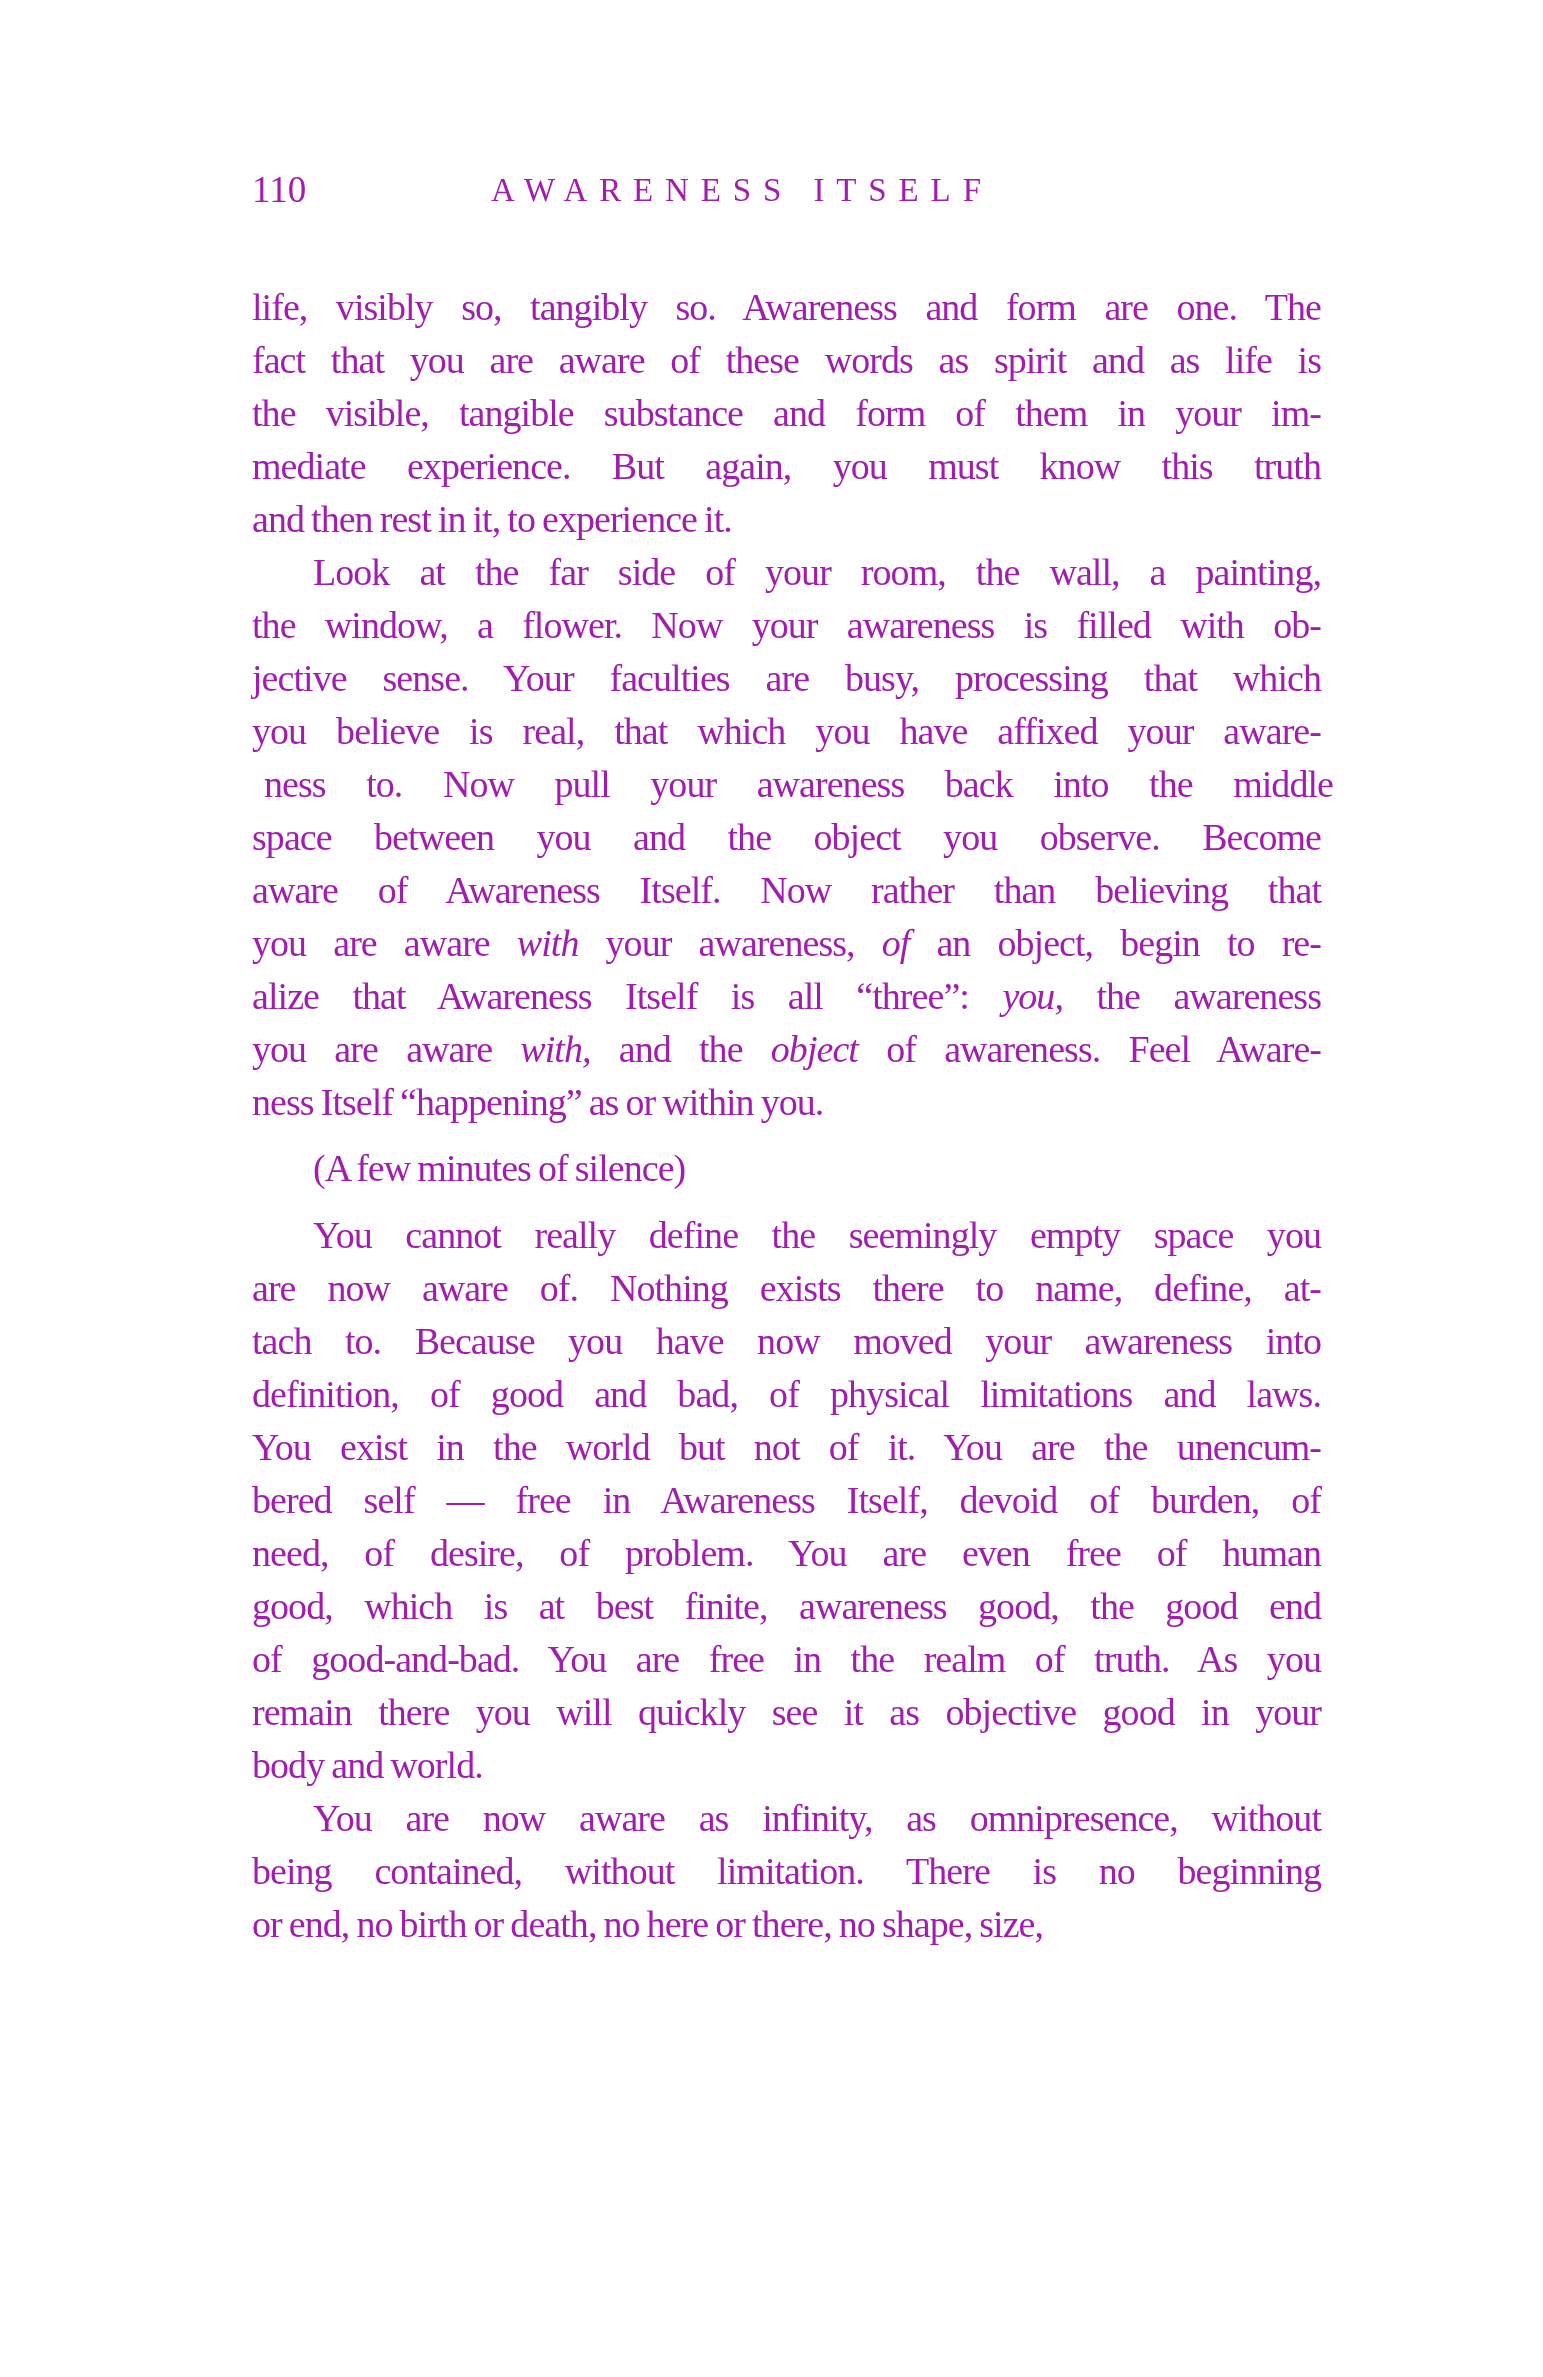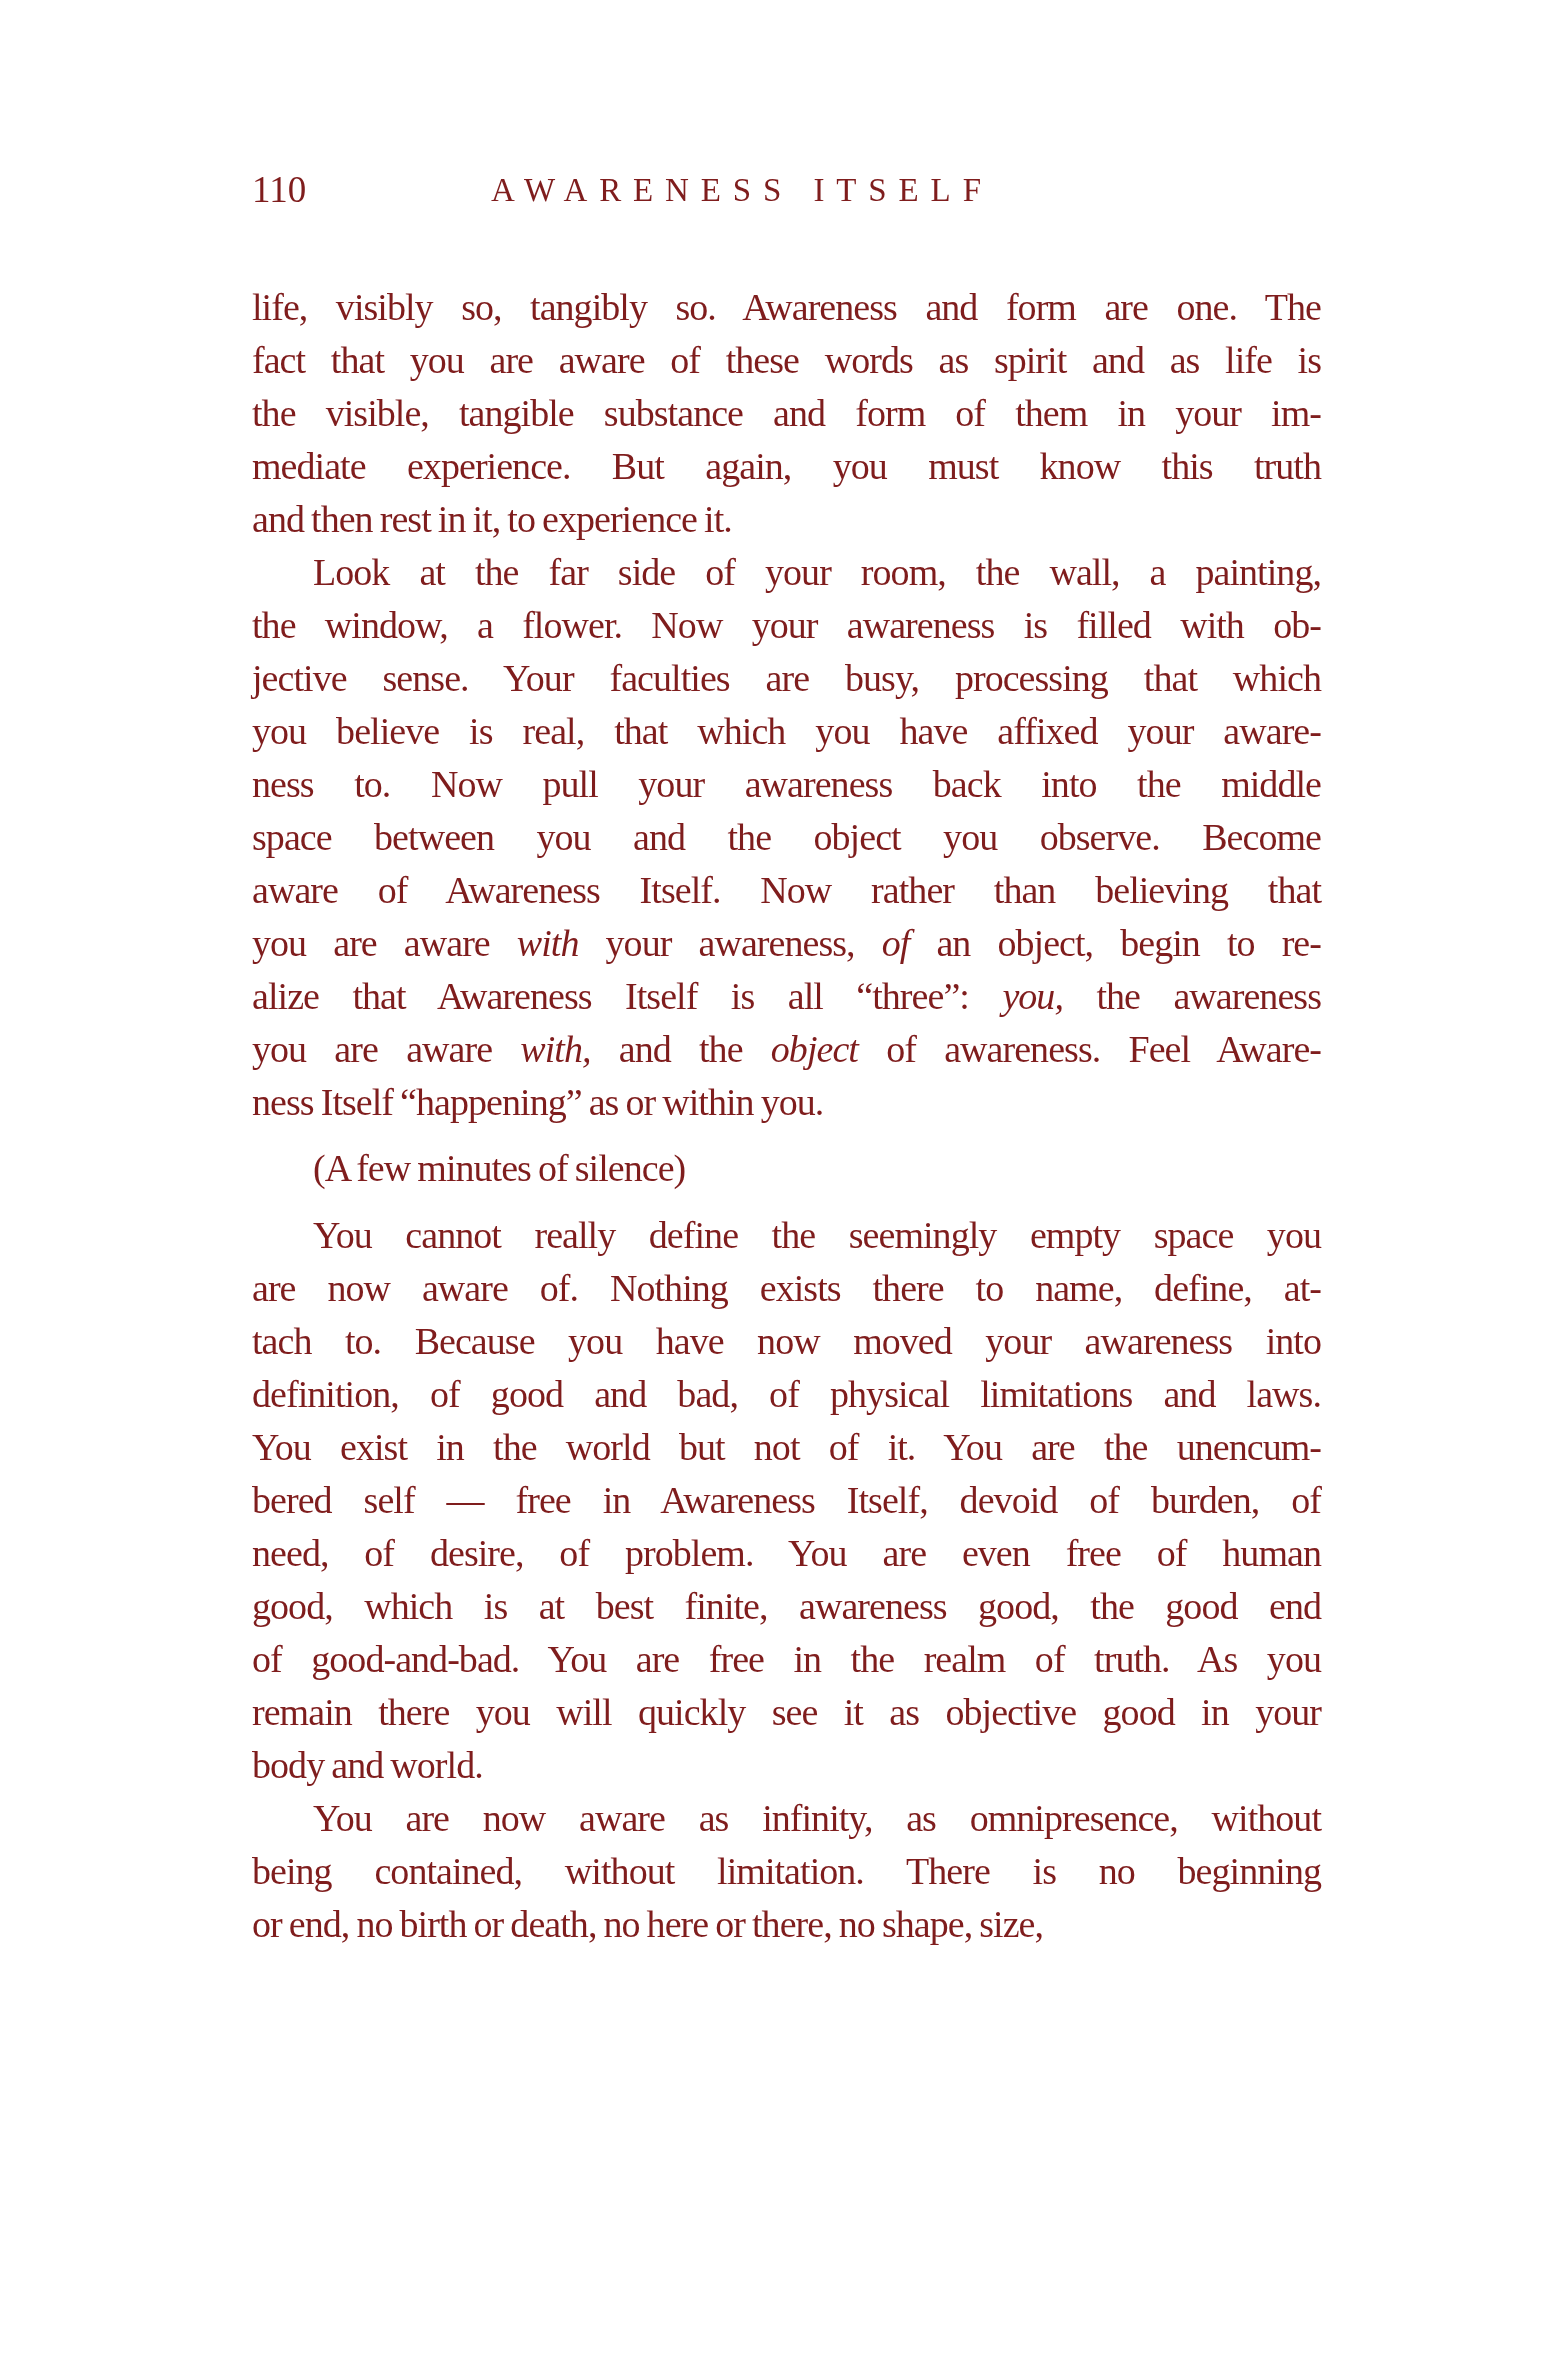--- a/index.html
+++ b/index.html
@@ -1,19 +1,19 @@
 <!DOCTYPE html>
 <html><head>
 <meta charset="utf-8">
 <style>
   html, body { margin: 0; padding: 0; background: #ffffff; }
   body { width: 1544px; height: 2378px; position: relative; overflow: hidden; }
   .page {
     position: absolute; left: 0; top: 0; width: 1544px; height: 2378px;
-    background: #ffffff; color: #7f1d1d;
+    background: #ffffff; color: #a21caf;
     font-family: "Liberation Serif", "DejaVu Serif", serif;
   }
   .running-head { position: absolute; top: 171px; left: 252px; width: 1069px; height: 38px; }
   .folio { position: absolute; left: 0; top: 0; font-size: 37px; line-height: 38px; }
   .head-title {
     position: absolute; left: 239px; top: 0; font-size: 33px; line-height: 38px;
     letter-spacing: 0.36em; white-space: nowrap;
   }
   .text-block { position: absolute; left: 252px; top: 281px; width: 1069px; }
   .line {
@@ -41,21 +41,21 @@
         <div class="line" style="width: 1069px;">fact that you are aware of these words as spirit and as life is</div>
         <div class="line" style="width: 1069px;">the visible, tangible substance and form of them in your im-</div>
         <div class="line" style="width: 1069px;">mediate experience. But again, you must know this truth</div>
         <div class="line last" style="width: 1069px;">and then rest in it, to experience it.</div>
       </div>
     <div>
         <div class="line indent" style="width: 1069px;">Look at the far side of your room, the wall, a painting,</div>
         <div class="line" style="width: 1069px;">the window, a flower. Now your awareness is filled with ob-</div>
         <div class="line" style="width: 1069px;">jective sense. Your faculties are busy, processing that which</div>
         <div class="line" style="width: 1069px;">you believe is real, that which you have affixed your aware-</div>
-        <div class="line" style="width: 1069px;">ness to. Now pull your awareness back into the middle</div>
+        <div class="line" style="width: 1069px; margin-left: 12px;">ness to. Now pull your awareness back into the middle</div>
         <div class="line" style="width: 1069px;">space between you and the object you observe. Become</div>
         <div class="line" style="width: 1069px;">aware of Awareness Itself. Now rather than believing that</div>
         <div class="line" style="width: 1069px;">you are aware <em>with</em> your awareness, <em>of</em> an object, begin to re-</div>
         <div class="line" style="width: 1069px;">alize that Awareness Itself is all “three”: <em>you,</em> the awareness</div>
         <div class="line" style="width: 1069px;">you are aware <em>with,</em> and the <em>object</em> of awareness. Feel Aware-</div>
         <div class="line last" style="width: 1069px;">ness Itself “happening” as or within you.</div>
       </div>
     <div class="silence">
         <div class="line indent last" style="width: 1069px;">(A few minutes of silence)</div>
       </div>

